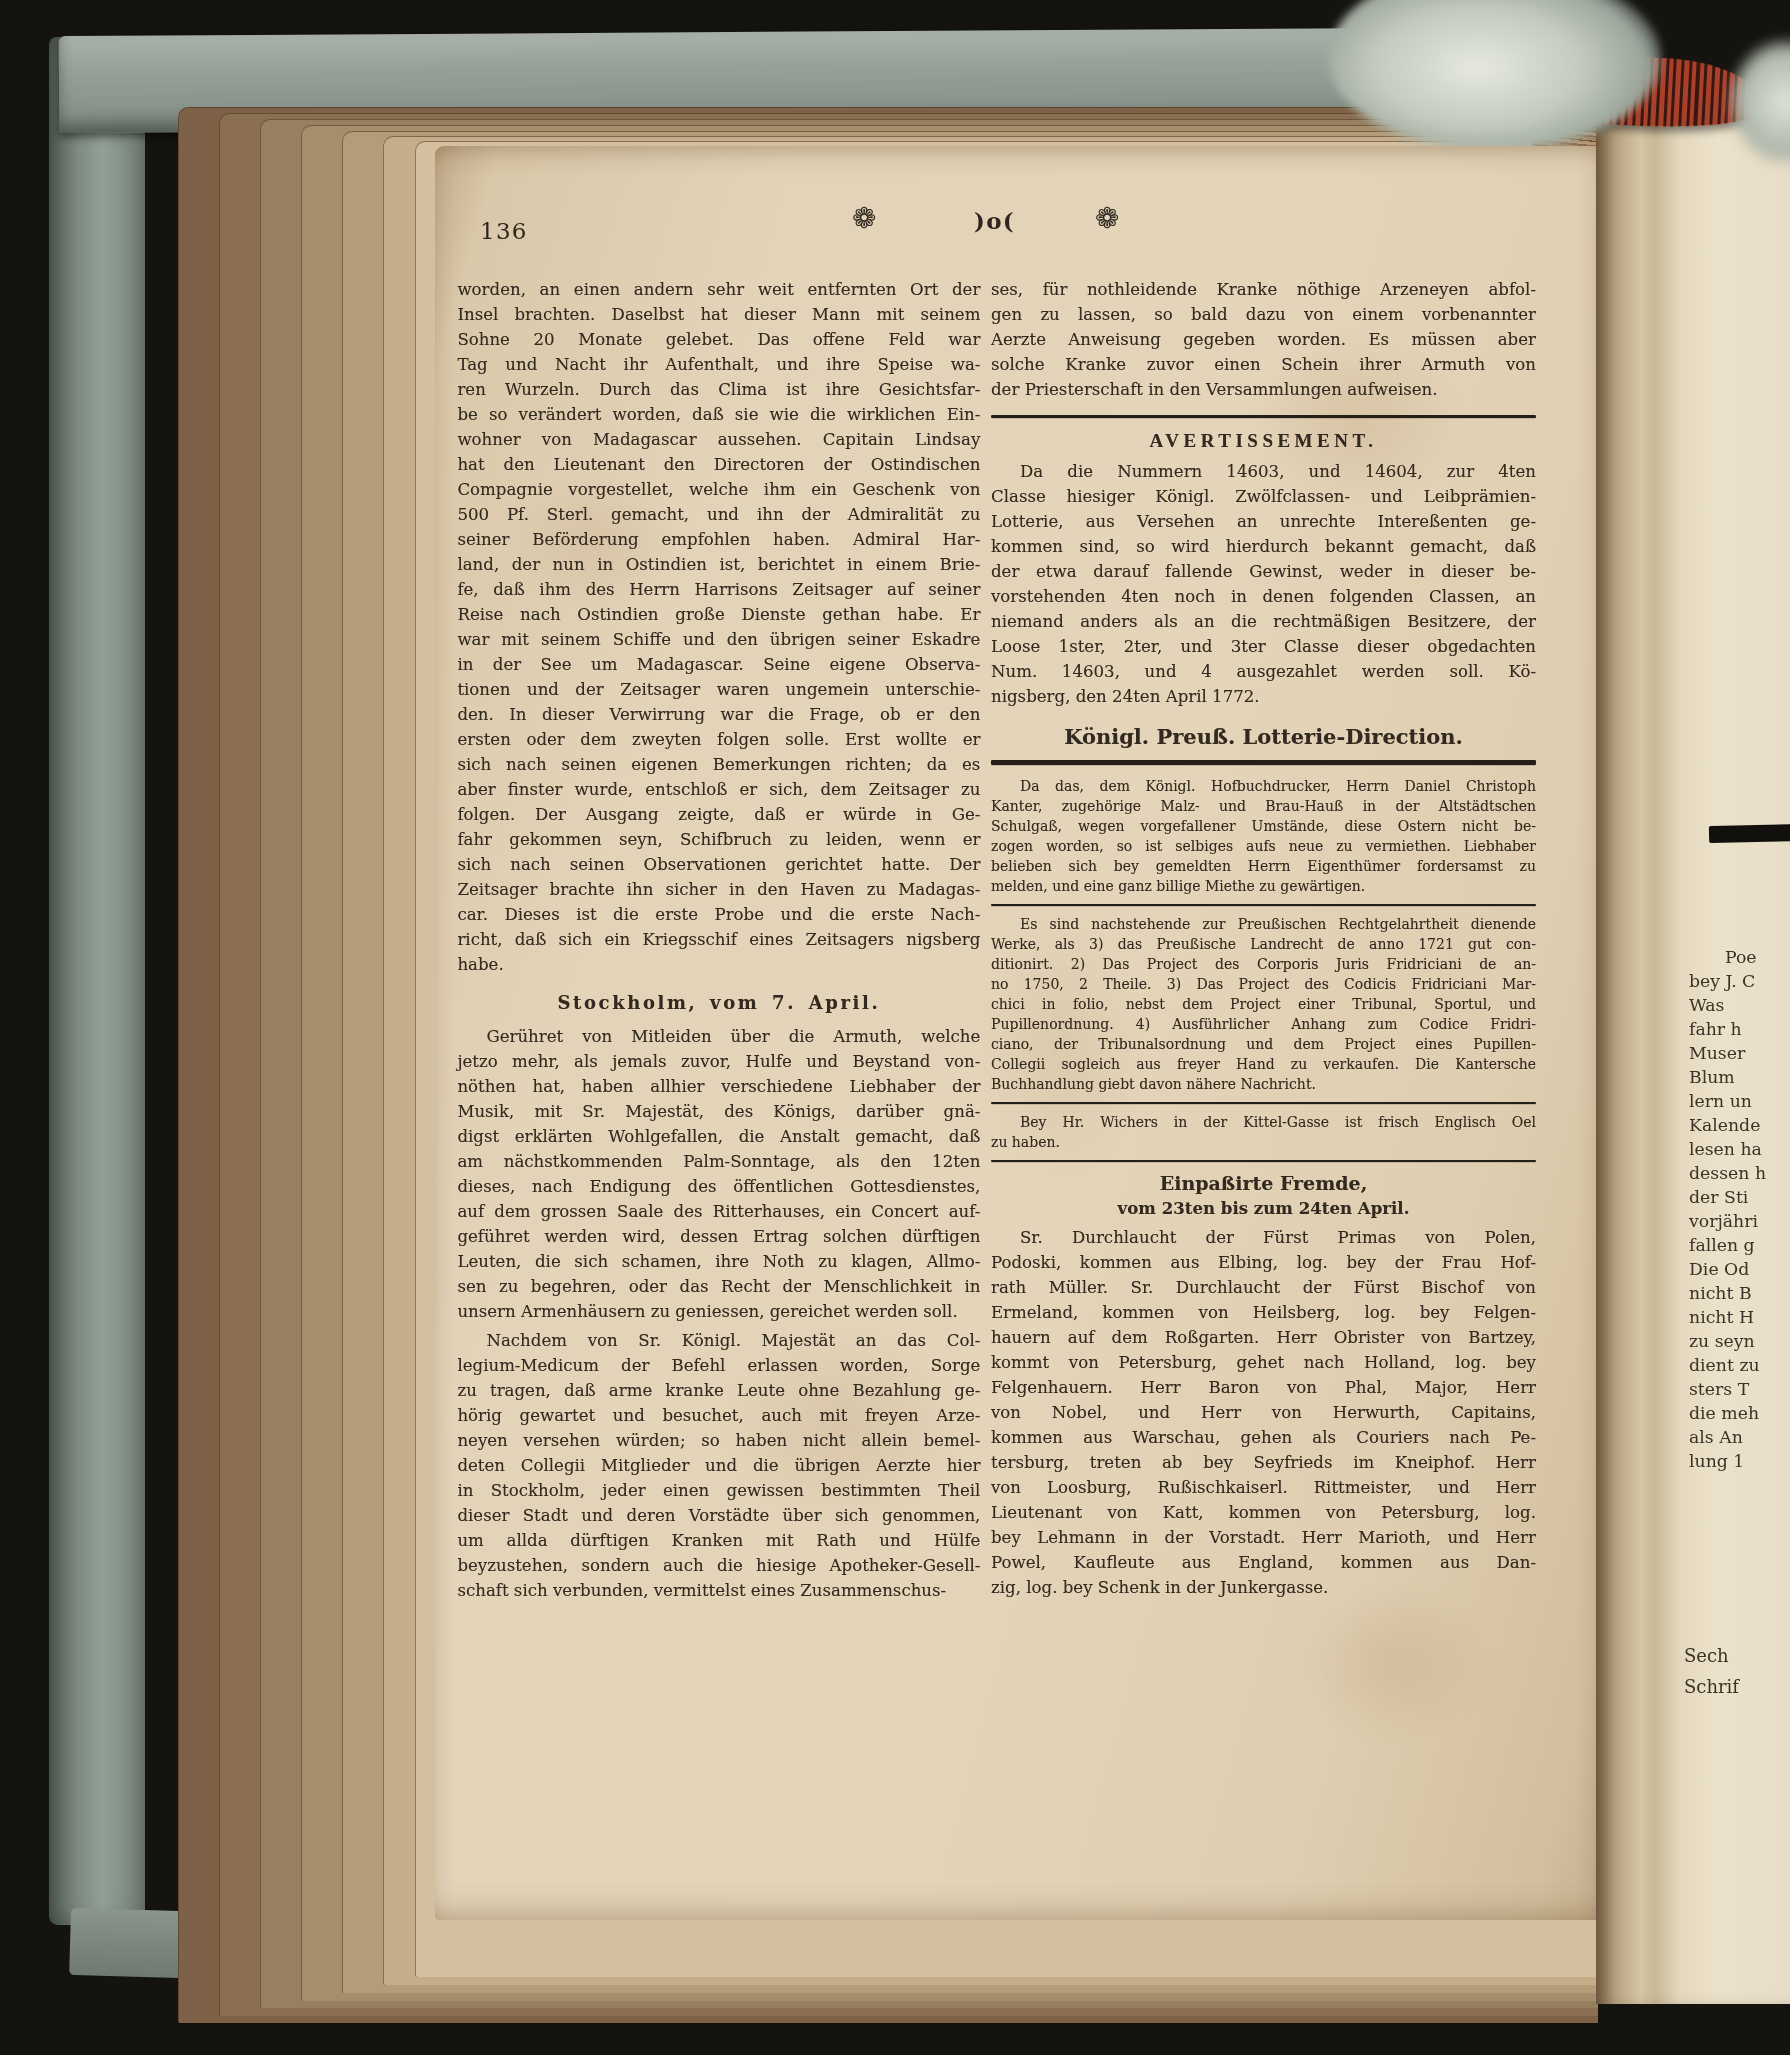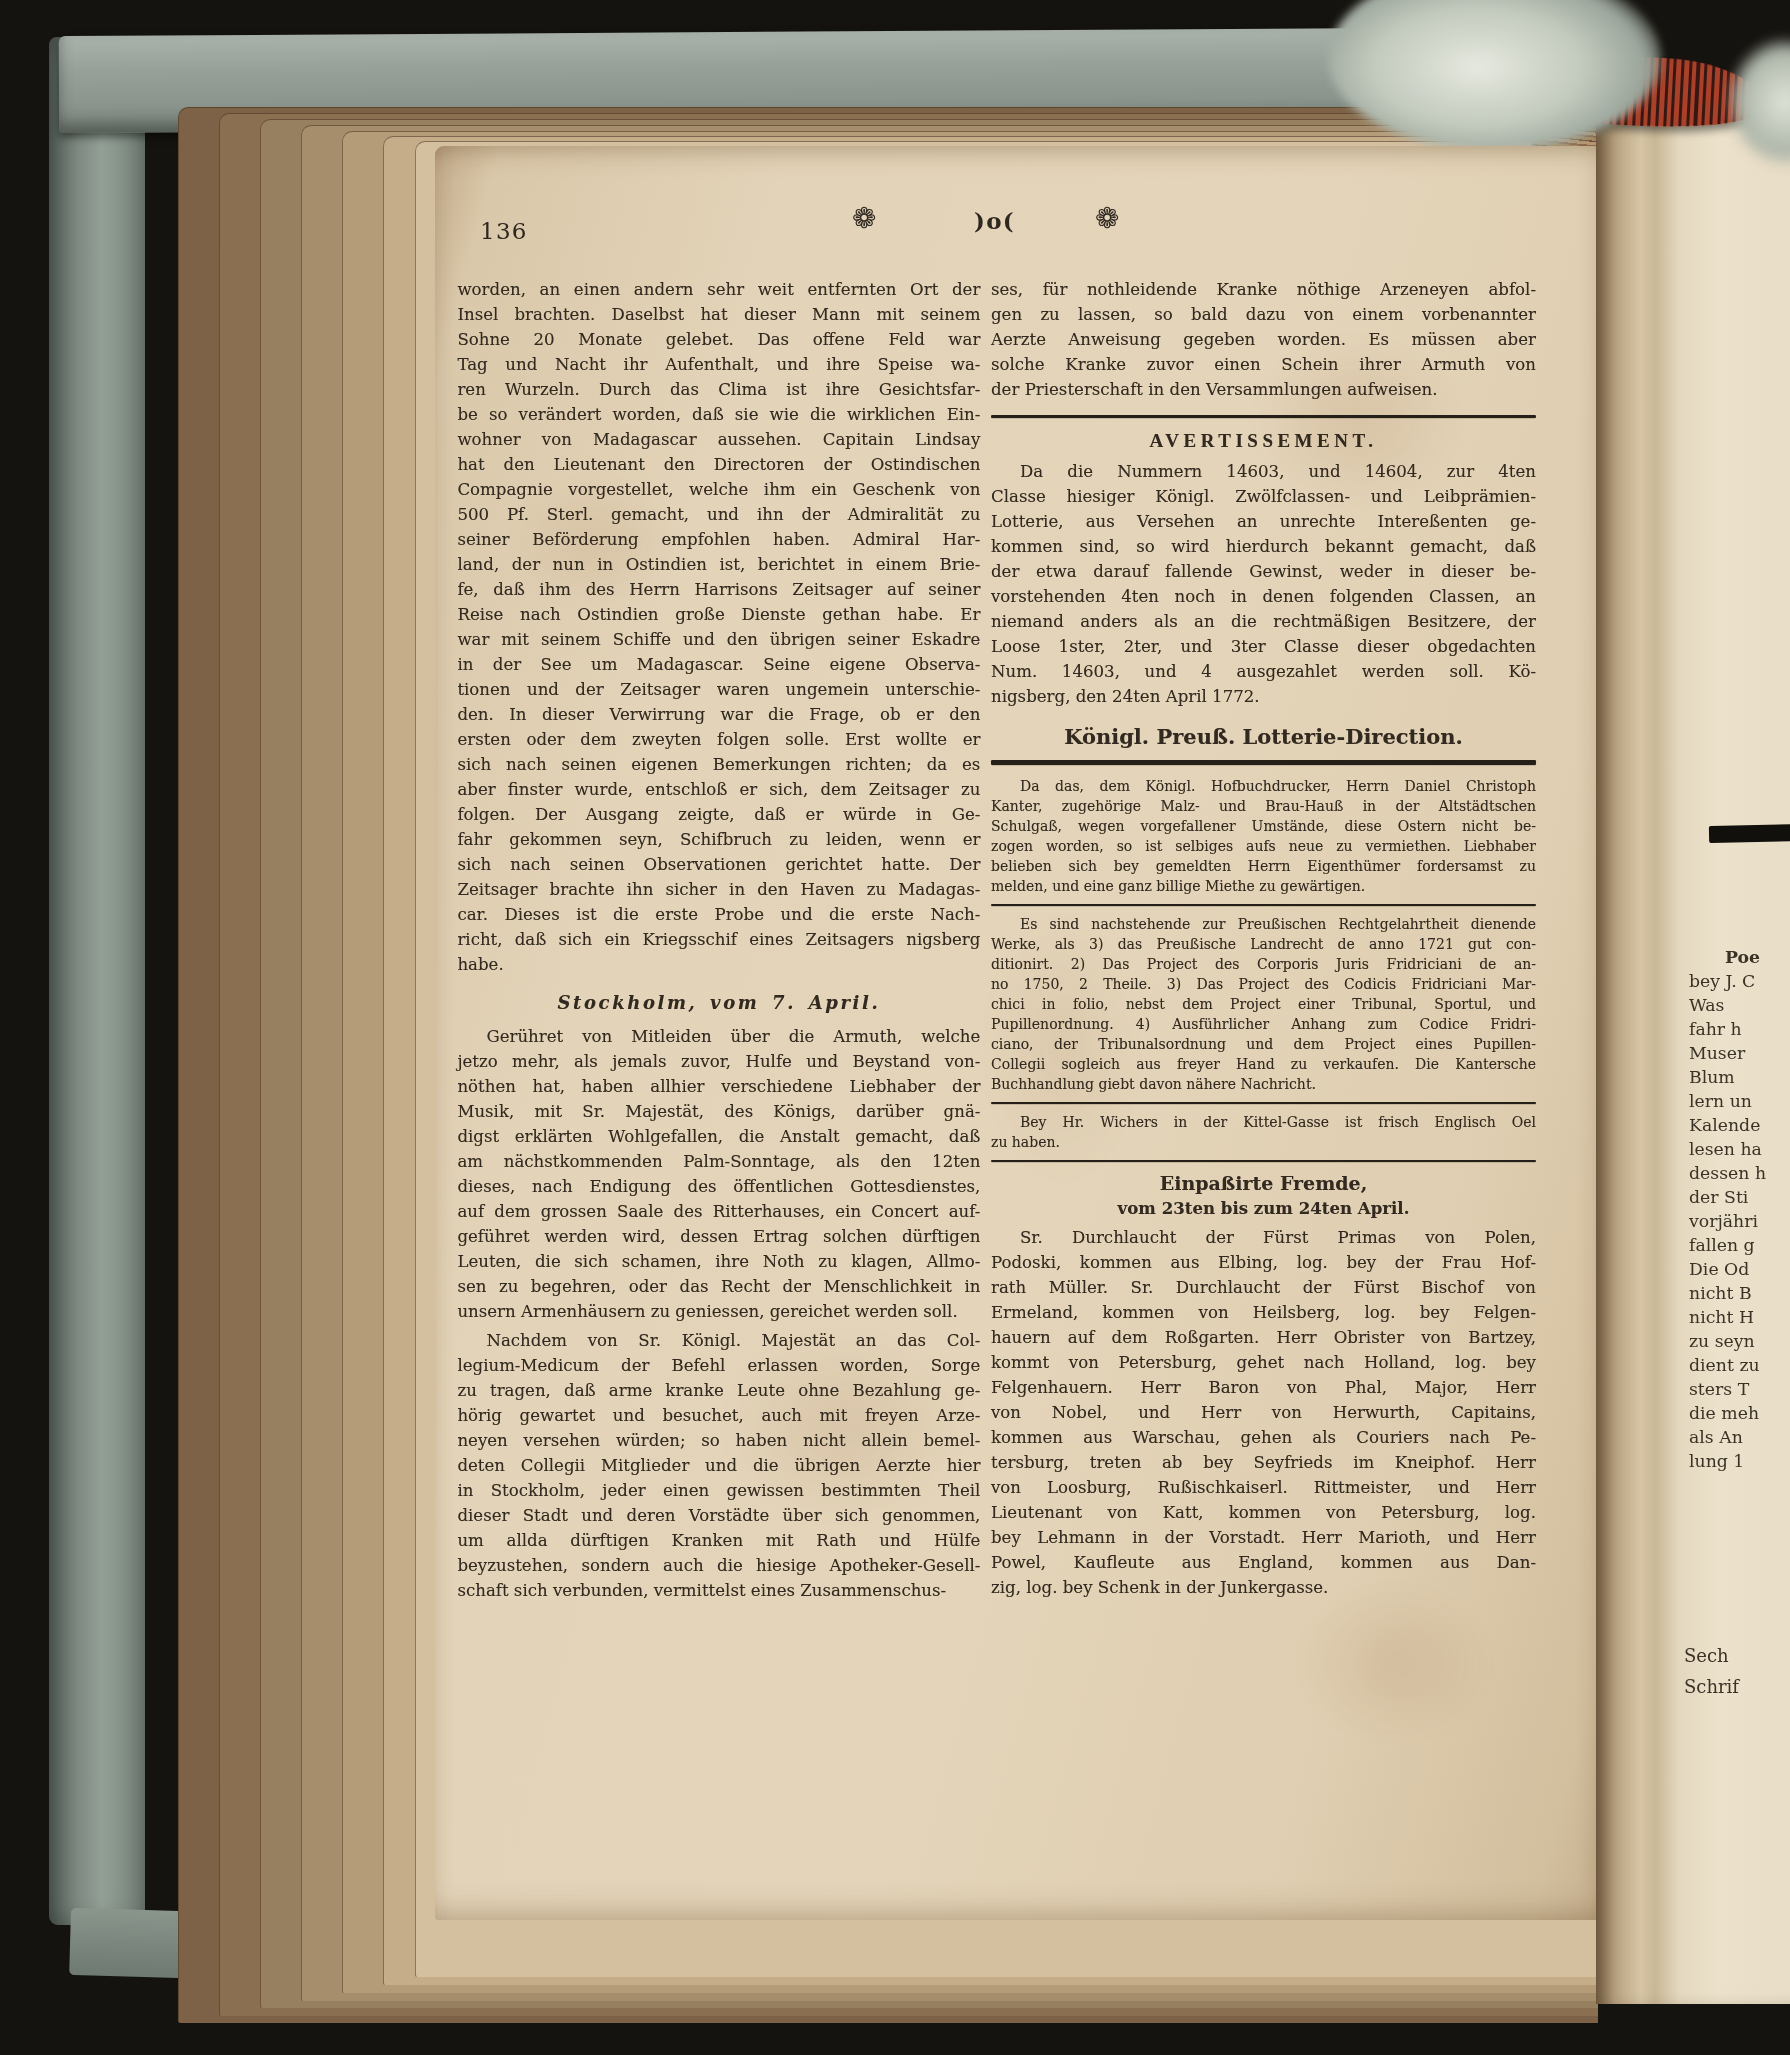--- a/index.html
+++ b/index.html
@@ -21,21 +21,21 @@
   .fore-edge-tr{position:absolute;left:1532px;top:88px;width:258px;height:86px;z-index:4;
     background:repeating-linear-gradient(4deg,#845f41 0 1.9px,#b3926c 1.9px 5.1px,#664730 5.1px 6.4px,#a08058 6.4px 9.6px);
     transform:rotate(2deg);opacity:.9;}
   .facing-strip{position:absolute;left:1596px;top:116px;width:195px;height:1888px;z-index:5;
     background:linear-gradient(90deg,#8f7a5c 0px,#b9a280 18px,#d6c5a6 45px,#c9b796 59px,#e4d8bf 83px,#ece1ca 122px,#e8ddc6 100%);
     box-shadow:inset 16.6px 0 19px -10.2px rgba(60,40,20,.55);}
   .facing-bar{position:absolute;left:113px;top:709px;width:90px;height:16.6px;background:#12100d;
     transform:rotate(-1.2deg);border-radius:1.9px;}
   .facing-frags{position:absolute;left:93px;top:829px;width:102px;font-size:17.3px;line-height:24px;
     color:#3a3226;white-space:nowrap;}
-  .facing-frags .tline:first-child{padding-left:36px;font-weight:bold;}
+  .facing-frags .tline:first-child{padding-left:36px;}
   .facing-frags-b{position:absolute;left:88px;top:1524px;width:109px;font-size:18px;line-height:31px;
     color:#3a3226;white-space:nowrap;}
   .headband{position:absolute;left:1483px;top:56px;width:282px;height:69px;z-index:6;
     background:repeating-linear-gradient(90deg,#a8402a 0 4.5px,#391710 4.5px 7.7px);
     border-radius:40% 45% 55% 50%/70% 80% 45% 40%;transform:rotate(3deg);
     box-shadow:0 5.1px 9px rgba(0,0,0,.45);filter:blur(0.6px);}
   .blob{position:absolute;left:1328px;top:-35px;width:333px;height:186px;z-index:7;
     background:radial-gradient(ellipse at 45% 55%,#e6e9df 0%,#c3cabe 40%,#9aa49a 65%,rgba(120,130,120,0) 78%);
     border-radius:50%;filter:blur(4.5px);}
   .blob2{position:absolute;left:1728px;top:38px;width:115px;height:128px;z-index:7;
@@ -60,21 +60,21 @@
   .o3{left:660px;}
   .col{position:absolute;top:131px;color:#322a20;font-size:16.6px;line-height:25px;
        text-shadow:0 0 0.6px rgba(55,42,26,.35);}
   .col-left{left:22.4px;width:523px;}
   .col-right{left:556px;width:545px;}
   .tline{min-height:1em;}
   .tline.j{text-align:justify;text-align-last:justify;}
   .tline.ind{padding-left:29px;}
   .para.small{font-size:14px;line-height:20px;}
   .h-stockholm{margin:14px 0 9px 0;font-size:18px;line-height:24px;font-weight:bold;
-    text-align:center;letter-spacing:2.6px;word-spacing:3.8px;font-style:italic;}
+    text-align:center;letter-spacing:2.6px;word-spacing:3.8px;}
   .h-avert{margin:10.2px 0 5.1px 0;font-size:19px;line-height:25.6px;font-weight:bold;text-align:center;
     letter-spacing:4.5px;font-family:"Liberation Serif",serif;}
   .sig{margin:15.4px 0 7.7px 0;font-size:21px;line-height:25.6px;font-weight:bold;text-align:center;}
   .rule{height:3.2px;background:#241f18;margin:12.8px 0 9px 0;border-radius:1.3px;
     box-shadow:0 0.6px 0 rgba(90,70,45,.4);}
   .rule.thick{height:4.5px;margin:10.2px 0 11.5px 0;}
   .rule.thin{height:2.6px;margin:7.7px 0 7.7px 0;}
   .h-fremde{margin:9px 0 1.3px 0;font-size:19px;line-height:24px;font-weight:bold;text-align:center;}
   .h-fremde-sub{margin:0 0 6.4px 0;font-size:16.6px;line-height:22px;font-weight:bold;text-align:center;}
   h3{padding:0;}

